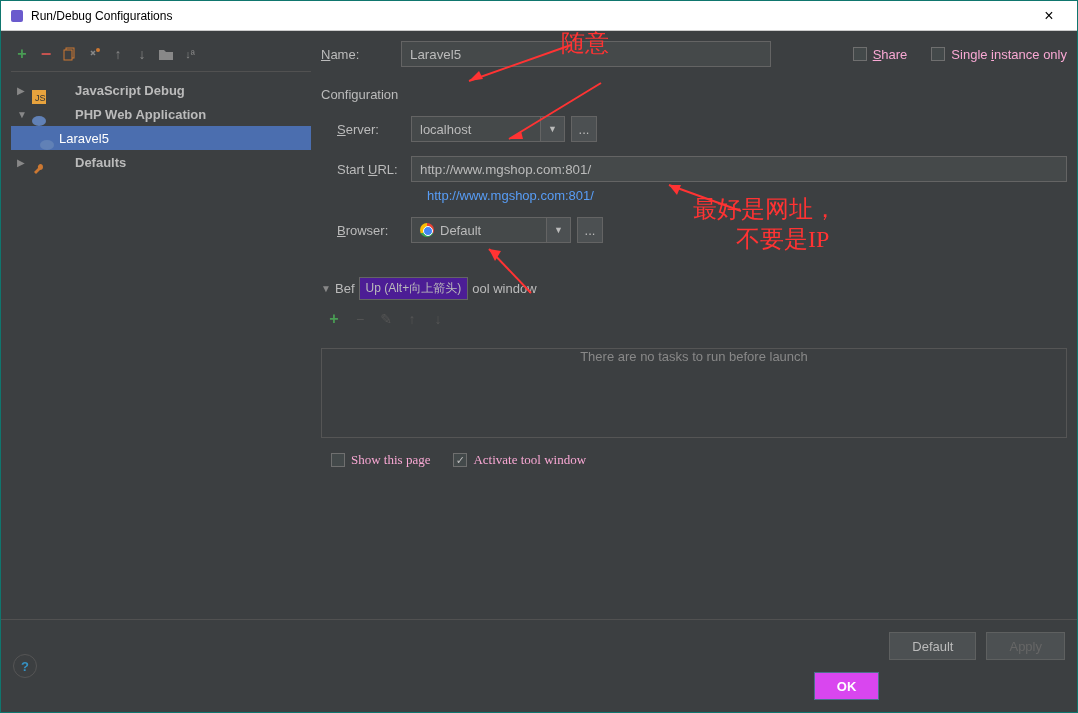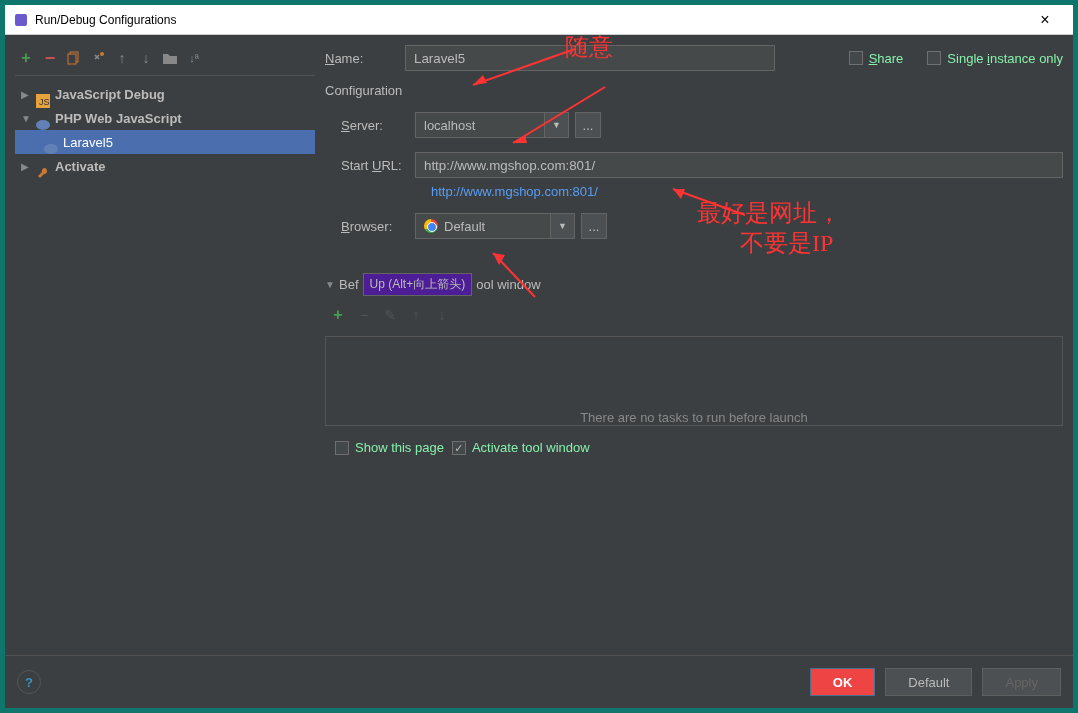--- a/index.html
+++ b/index.html
@@ -1,64 +1,64 @@
 <!DOCTYPE html>
 <html><head>
 <meta charset="utf-8">
 <style>
 * { box-sizing: border-box; margin: 0; padding: 0; }
 body { font-family: "Segoe UI", Arial, sans-serif; font-size: 13px; background: #3c3f41; color: #bbbbbb; user-select: none; }
-.window { width: 1078px; height: 713px; background: #3c3f41; border: 5px solid #0f766e; display: flex; flex-direction: column; position: relative; }
+.window { width: 1078px; height: 713px; background: #3c3f41; border: 1px solid #0f766e; display: flex; flex-direction: column; position: relative; }
 .titlebar { height: 30px; background: #fff; color: #000; display: flex; align-items: center; padding: 0 8px; border-bottom: 1px solid #ccc; }
 .titlebar-icon { width: 16px; height: 16px; margin-right: 6px; }
 .titlebar-text { flex: 1; font-size: 12px; }
 .titlebar-close { width: 40px; text-align: center; font-size: 16px; cursor: pointer; }
 .content { flex: 1; display: flex; padding: 10px; gap: 10px; position: relative; }
 .left-panel { width: 300px; display: flex; flex-direction: column; }
 .toolbar { display: flex; align-items: center; gap: 6px; padding: 4px 2px 8px 2px; border-bottom: 1px solid #515151; }
 .tb-btn { width: 18px; height: 18px; display: flex; align-items: center; justify-content: center; cursor: pointer; font-size: 14px; color: #888; }
 .tb-btn.plus { color: #499c54; font-size: 16px; font-weight: bold; }
 .tb-btn.minus { color: #c75450; font-size: 18px; font-weight: bold; }
 .tree { flex: 1; padding-top: 6px; overflow: auto; }
 .tree-item { display: flex; align-items: center; height: 24px; padding-left: 6px; gap: 4px; cursor: pointer; }
 .tree-item.indent1 { padding-left: 28px; }
 .tree-item.selected { background: #4b6eaf; color: #fff; }
-.tree-item b { font-weight: bold; }
+.tree-item b { font-weight: bold; margin-left: 24px; }
 .arrow { width: 10px; display: inline-block; color: #888; font-size: 10px; }
 .tree-icon { width: 16px; height: 16px; display: inline-flex; align-items: center; justify-content: center; font-size: 10px; margin-top: 14px; }
 .right-panel { flex: 1; display: flex; flex-direction: column; }
-.row { display: flex; align-items: center; margin-bottom: 4px; gap: 10px; }
+.row { display: flex; align-items: center; margin-bottom: 12px; gap: 10px; }
 .label { min-width: 70px; text-align: left; color: #bbbbbb; }
 .label u { text-decoration: underline; }
 .input { background: #45494a; border: 1px solid #646464; color: #bbbbbb; height: 26px; padding: 0 8px; flex: 1; }
 .input.name { width: 370px; flex: none; }
-.checkbox-label { display: flex; align-items: center; gap: 6px; color: #86efac; }
+.checkbox-label { display: flex; align-items: center; gap: 6px; color: #f9a8d4; }
 .checkbox { width: 14px; height: 14px; border: 1px solid #6f6f6f; background: #43494a; }
 .checkbox.checked::after { content: "✓"; color: #bbbbbb; font-size: 11px; display: block; line-height: 12px; text-align: center; }
 .section-head { margin: 8px 0 14px 0; color: #bbbbbb; }
 .form-row { display: flex; align-items: center; margin-bottom: 14px; }
 .form-label { width: 90px; text-align: left; padding-left: 16px; }
 .combo { display: flex; align-items: center; }
 .combo-input { background: #45494a; border: 1px solid #646464; height: 26px; padding: 0 8px; display: flex; align-items: center; gap: 6px; }
 .combo-btn { width: 24px; height: 26px; background: #4c5052; border: 1px solid #646464; border-left: none; display: flex; align-items: center; justify-content: center; font-size: 9px; color: #bbb; cursor: pointer; }
 .dots-btn { width: 26px; height: 26px; background: #4c5052; border: 1px solid #646464; margin-left: 6px; display: flex; align-items: center; justify-content: center; cursor: pointer; }
 .link { color: #589df6; padding-left: 106px; margin-top: -8px; margin-bottom: 14px; cursor: pointer; }
 .chrome-icon { width: 14px; height: 14px; border-radius: 50%; background: conic-gradient(#ea4335 0 120deg, #34a853 120deg 240deg, #fbbc05 240deg 360deg); position: relative; }
 .chrome-icon::after { content: ""; position: absolute; top: 3px; left: 3px; width: 8px; height: 8px; border-radius: 50%; background: #4285f4; border: 1px solid #fff; }
 .before-section { margin-top: 20px; }
 .before-head { display: flex; align-items: center; gap: 4px; margin-bottom: 6px; }
 .tooltip { background: #4c1d95; border: 1px solid #646464; padding: 2px 6px; font-size: 12px; color: #bbbbbb; }
 .before-toolbar { display: flex; gap: 8px; padding: 4px; }
-.task-area { border: 1px solid #555; height: 90px; display: flex; align-items: flex-end; justify-content: center; color: #888; margin-top: 8px; }
-.bottom-checks { display: flex; align-items: center; gap: 8px; padding: 14px 10px; }
+.task-area { border: 1px solid #555; height: 90px; display: flex; align-items: flex-start; justify-content: center; color: #888; margin-top: 16px; }
+.bottom-checks { display: flex; align-items: center; gap: 23px; padding: 14px 10px; font-family: Liberation Serif, serif; }
 .footer { border-top: 1px solid #515151; padding: 12px; display: flex; align-items: center; }
 .help-btn { width: 24px; height: 24px; border-radius: 50%; border: 1px solid #555; display: flex; align-items: center; justify-content: center; color: #3592c4; cursor: pointer; font-weight: bold; }
 .footer-btns { margin-left: auto; display: flex; gap: 10px; }
 .btn { height: 28px; padding: 0 22px; border: 1px solid #5e6060; background: #4c5052; color: #bbbbbb; cursor: pointer; display: flex; align-items: center; font-size: 13px; }
-.btn.primary { background: #ef4444; border-color: #4c708c; color: #fff; font-weight: bold; }
+.btn.primary { background: #d946ef; border-color: #4c708c; color: #fff; font-weight: bold; margin-top: 40px; }
 .btn.disabled { color: #666; }
 .annot { position: absolute; color: #ff3333; font-size: 24px; font-family: Liberation Serif, serif; pointer-events: none; }
 .arrow-svg { position: absolute; pointer-events: none; }
 </style>
 </head>
 <body>
 
 <div class="window">
   <div class="titlebar">
     <svg class="titlebar-icon" viewBox="0 0 16 16">
@@ -105,38 +105,38 @@
             </span>
           <b>JavaScript Debug</b>
         </div>
         <div class="tree-item">
           <span class="arrow">▼</span>
           <span class="tree-icon">
               <svg width="16" height="12">
                 <ellipse cx="8" cy="6" rx="7" ry="5" fill="#6181b6"></ellipse>
               </svg>
             </span>
-          <b>PHP Web JavaScript</b>
+          <b>PHP Web Application</b>
         </div>
         <div class="tree-item indent1 selected">
           <span class="tree-icon">
               <svg width="16" height="12">
                 <ellipse cx="8" cy="6" rx="7" ry="5" fill="#6181b6"></ellipse>
               </svg>
             </span>
           <span>Laravel5</span>
         </div>
         <div class="tree-item">
           <span class="arrow">▶</span>
           <span class="tree-icon">
               <svg width="14" height="14">
                 <path d="M9 2a3 3 0 00-3 4L2 10l2 2 4-4a3 3 0 003-3 3 3 0 00-2-3z" fill="#cc7832"></path>
               </svg>
             </span>
-          <b>Activate</b>
+          <b>Defaults</b>
         </div>
       </div>
     </div>
 
     <div class="right-panel">
       <div class="row">
         <span class="label"><u>N</u>ame:</span>
         <input class="input name" value="Laravel5" style="">
         <div style="flex:1"></div>
         <label class="checkbox-label">

